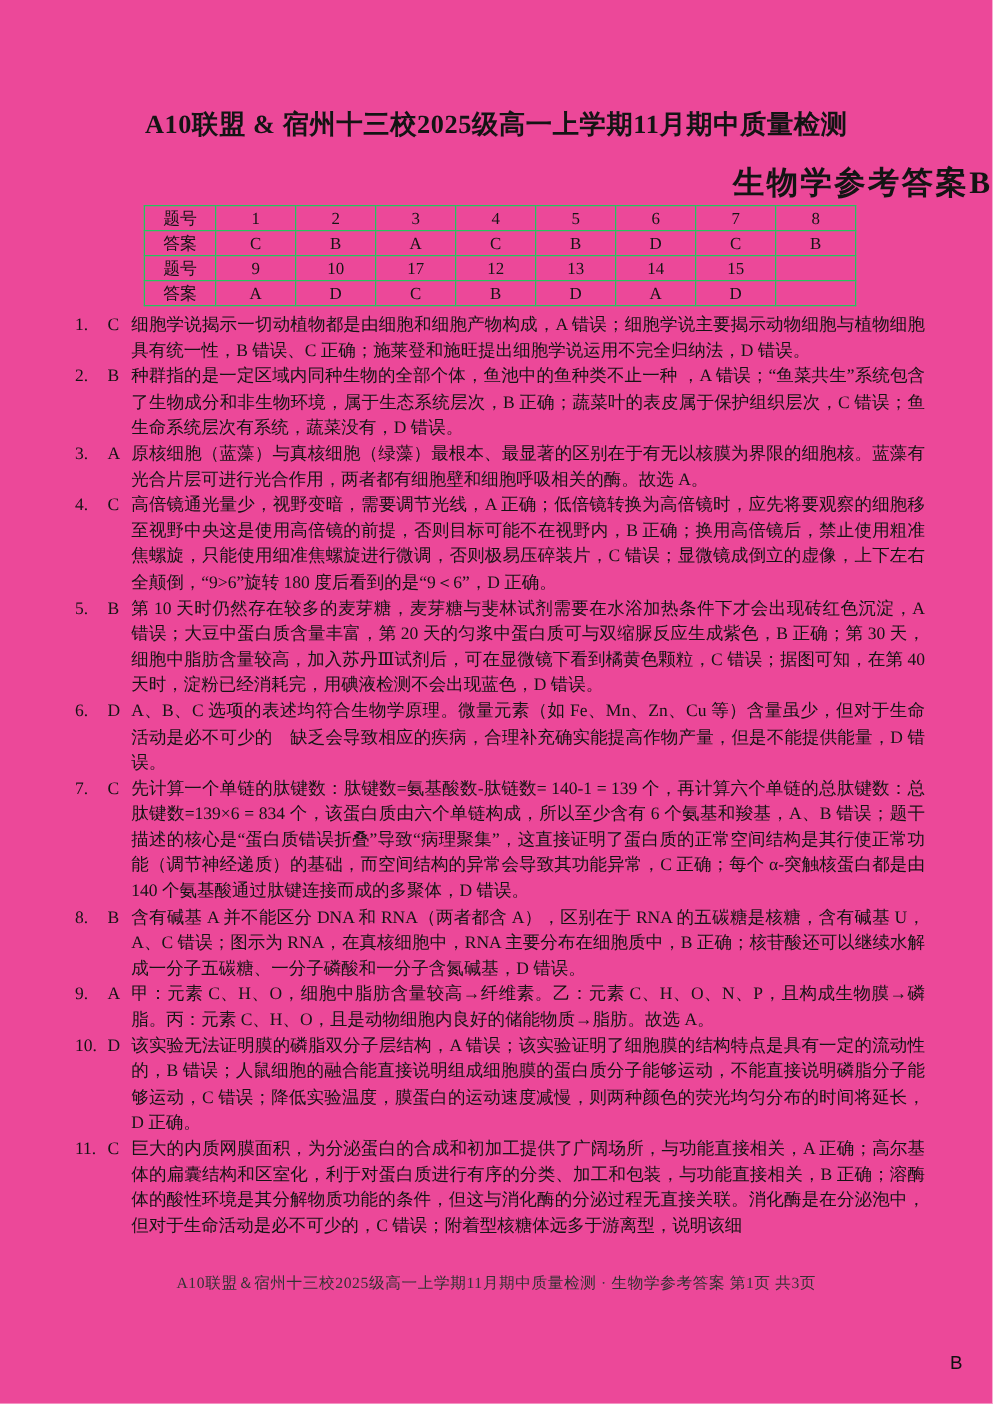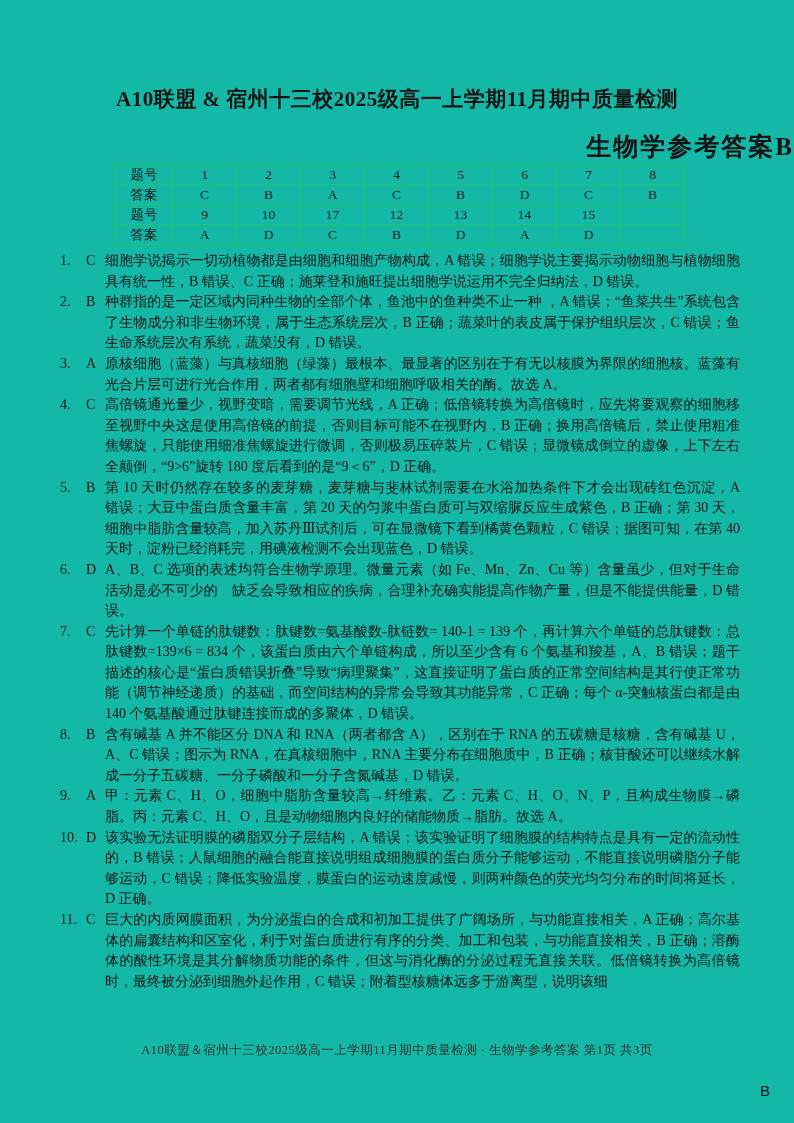--- a/index.html
+++ b/index.html
@@ -1,21 +1,21 @@
 <!DOCTYPE html>
 <html><head>
 <meta charset="utf-8">
 <style>
   html, body { margin: 0; padding: 0; background: #ffffff; }
   .page {
     position: relative;
     width: 794px;
     height: 1123px;
     margin: 0 auto;
-    background: #14b8a6;
+    background: #ec4899;
     font-family: "Liberation Serif", "DejaVu Serif", serif;
     color: #141414;
     overflow: hidden;
     box-sizing: border-box;
   }
   .content { margin: 0 54px 0 60px; }
 
   .doc-title {
     padding-top: 86px;
     text-align: center;
@@ -70,21 +70,21 @@
   .exp-num { flex: none; width: 26px; }
   .exp-ans { flex: none; width: 19px; }
   .exp-text {
     flex: 1;
     text-align: justify;
     text-justify: inter-character;
   }
 
   .page-footer {
     position: absolute;
-    top: 1042px;
+    top: 1018px;
     left: 0;
     width: 100%;
     text-align: center;
     font-size: 12.5px;
     color: #333;
     letter-spacing: 0.5px;
   }
   .corner-mark {
     position: absolute;
     top: 1082px;
@@ -212,21 +212,21 @@
 
       <div class="exp-item">
         <span class="exp-num">10.</span>
         <span class="exp-ans">D</span>
         <span class="exp-text">该实验无法证明膜的磷脂双分子层结构，A 错误；该实验证明了细胞膜的结构特点是具有一定的流动性的，B 错误；人鼠细胞的融合能直接说明组成细胞膜的蛋白质分子能够运动，不能直接说明磷脂分子能够运动，C 错误；降低实验温度，膜蛋白的运动速度减慢，则两种颜色的荧光均匀分布的时间将延长，D 正确。</span>
       </div>
 
       <div class="exp-item">
         <span class="exp-num">11.</span>
         <span class="exp-ans">C</span>
-        <span class="exp-text">巨大的内质网膜面积，为分泌蛋白的合成和初加工提供了广阔场所，与功能直接相关，A 正确；高尔基体的扁囊结构和区室化，利于对蛋白质进行有序的分类、加工和包装，与功能直接相关，B 正确；溶酶体的酸性环境是其分解物质功能的条件，但这与消化酶的分泌过程无直接关联。低倍镜转换为高倍镜时，最终被分泌到细胞外起作用，C 错误；附着型核糖体远多于游离型，说明该细</span>
+        <span class="exp-text">巨大的内质网膜面积，为分泌蛋白的合成和初加工提供了广阔场所，与功能直接相关，A 正确；高尔基体的扁囊结构和区室化，利于对蛋白质进行有序的分类、加工和包装，与功能直接相关，B 正确；溶酶体的酸性环境是其分解物质功能的条件，但这与消化酶的分泌过程无直接关联。消化酶是在分泌泡中，但对于生命活动是必不可少的，C 错误；附着型核糖体远多于游离型，说明该细</span>
       </div>
 
     </div>
   </div>
 
   <div class="page-footer">A10联盟＆宿州十三校2025级高一上学期11月期中质量检测 · 生物学参考答案 第1页 共3页</div>
   <div class="corner-mark">B</div>
 
 </div>
 

